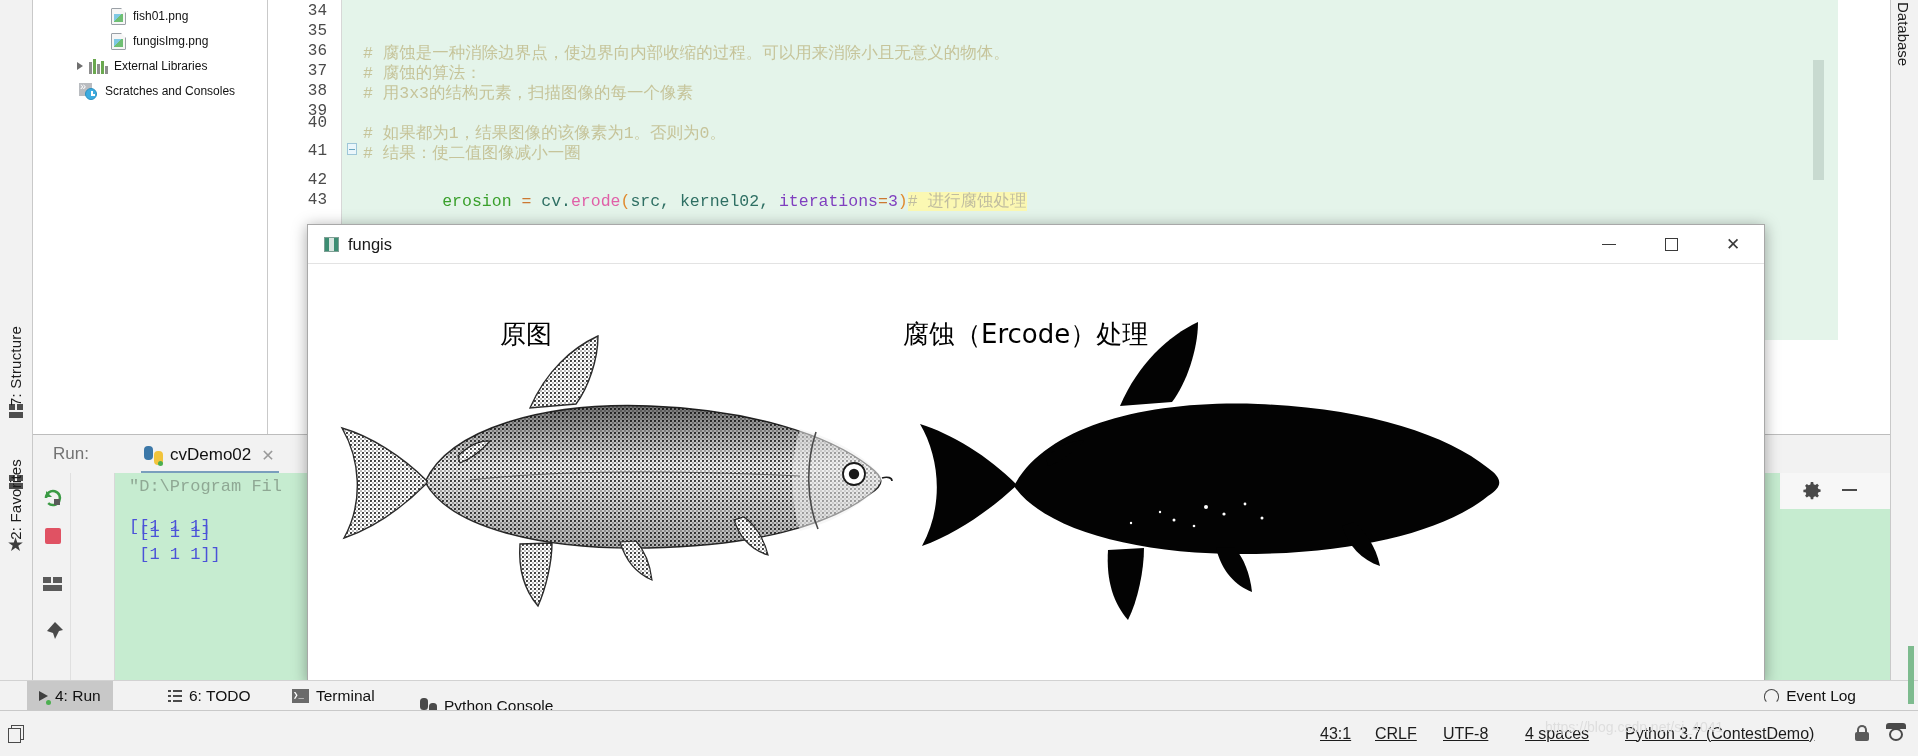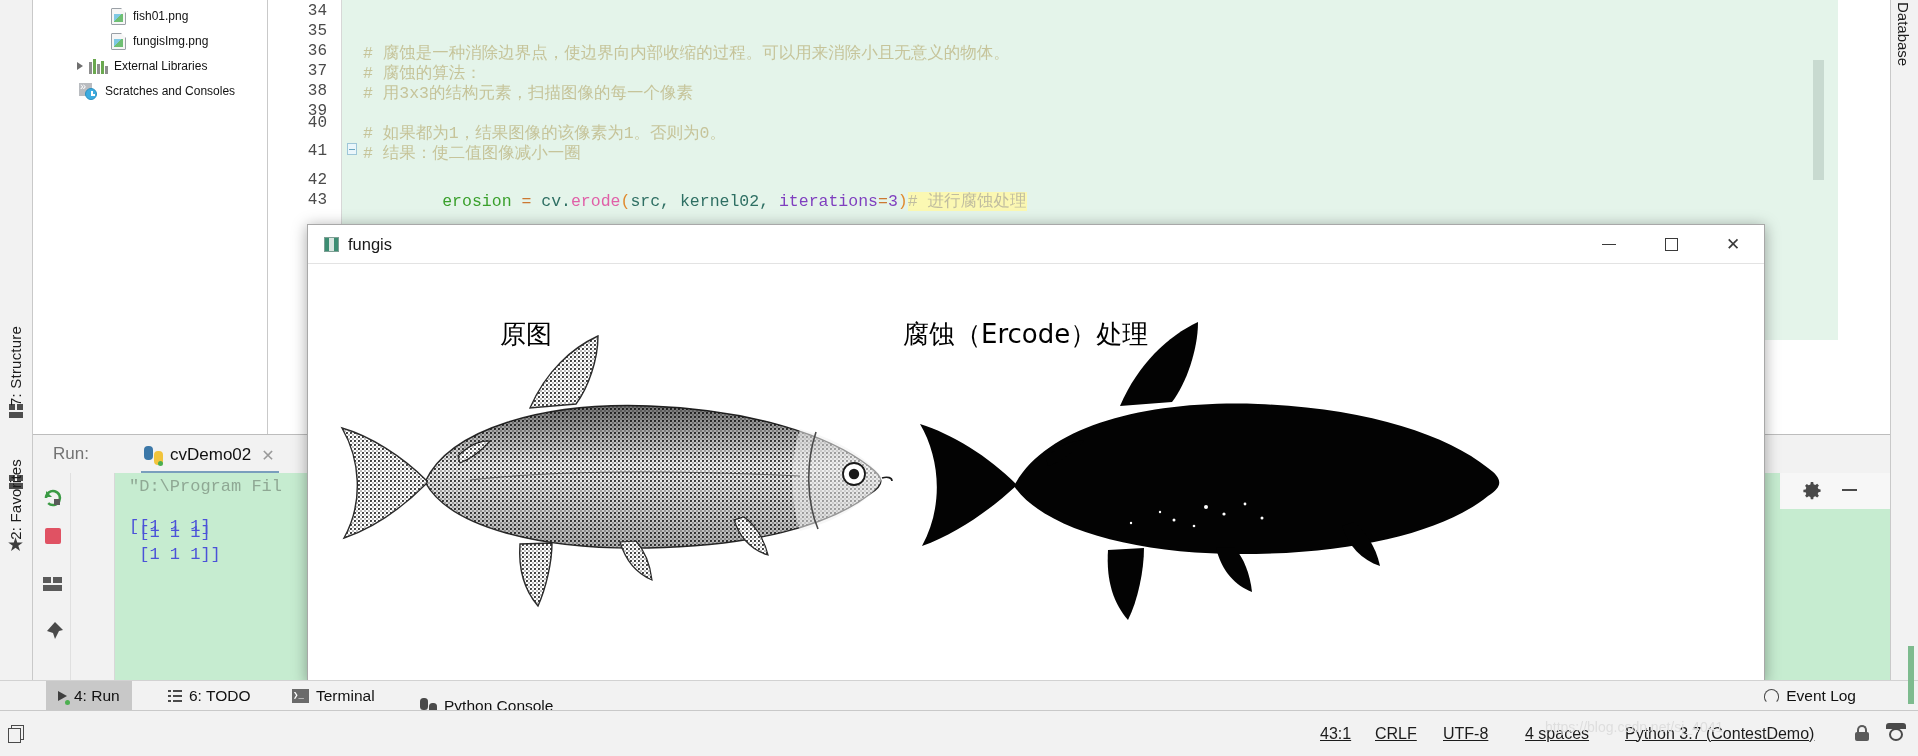--- a/index.html
+++ b/index.html
@@ -566,21 +566,21 @@
           <circle cx="288" cy="212" r="1.3"></circle>
             <circle cx="254" cy="198" r="1.2"></circle>
           <circle cx="356" cy="204" r="1.5"></circle>
             <circle cx="225" cy="209" r="1.2"></circle>
         </g>
       </svg>
     </div>
   </div>
 
   <div class="bottom-bar">
-    <div class="bbtn active" style="left:46px;">
+    <div class="bbtn active" style="left:27px;">
       <span class="tri-run"></span>
       <span>4: Run</span>
     </div>
     <div class="bbtn" style="left:156px;">
       <span class="ico-todo">
         <i style="top:0"></i>
           <b style="top:0"></b>
         <i style="top:5px"></i>
           <b style="top:5px"></b>
         <i style="top:10px"></i>

